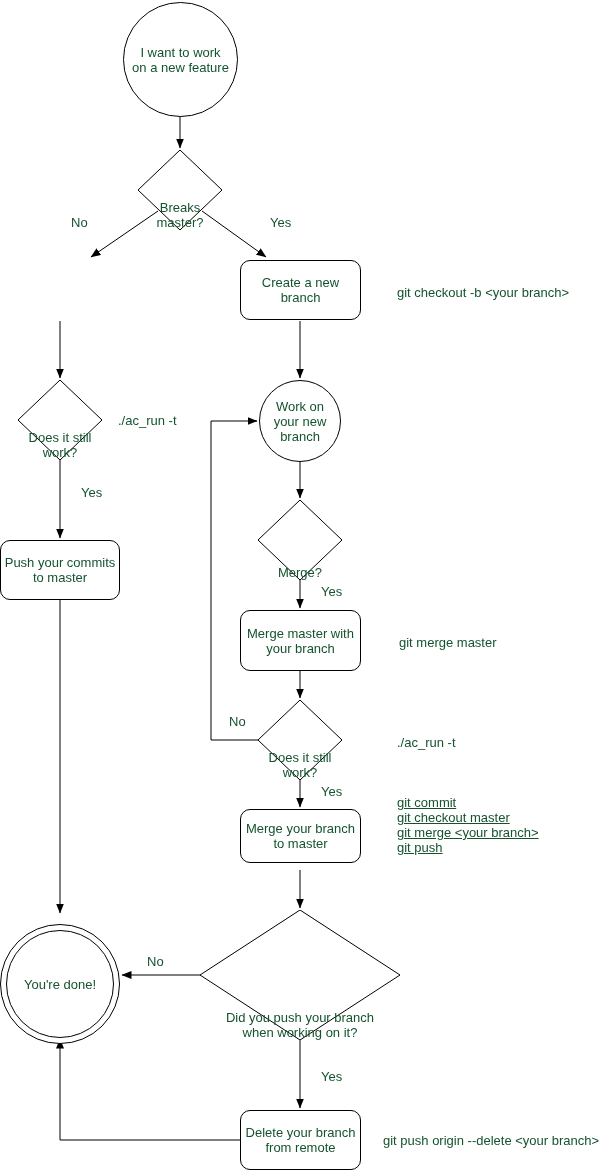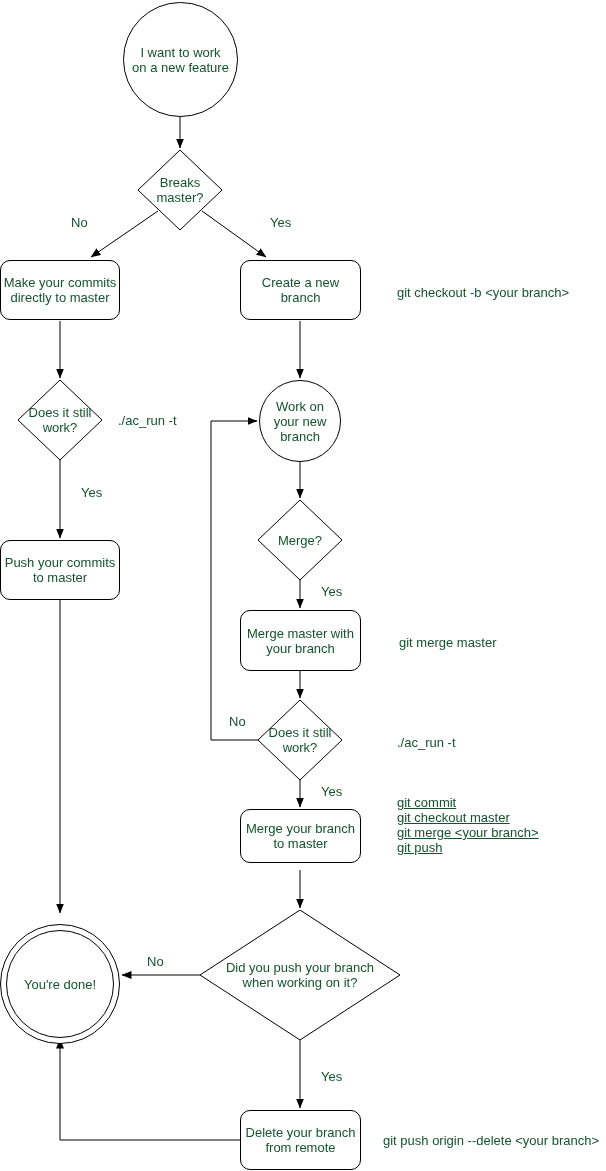--- a/index.html
+++ b/index.html
@@ -30,21 +30,21 @@
   .double-circle-inner{
     border:1px solid #000;border-radius:50%;background:#fff;
     width:106px;height:106px;
     display:flex;align-items:center;justify-content:center;
     text-align:center;font-size:13px;line-height:15px;
   }
   .diamond-node{display:block;}
   .diamond-node svg{position:absolute;left:0;top:0;}
   .diamond-label{
     position:absolute;inset:0;
-    display:flex;align-items:center;justify-content:center;
+    display:flex;align-items:flex-end;justify-content:center;
     text-align:center;font-size:13px;line-height:15px;
   }
   .edge-label{
     position:absolute;font-size:13px;line-height:15px;background:#fff;
     padding:0 1px;white-space:nowrap;
   }
   .annotation{
     position:absolute;font-size:13px;line-height:15px;
     white-space:pre-line;text-align:left;
   }
@@ -87,23 +87,20 @@
 
   <div class="node diamond-node" style="left:138px;top:150px;width:84px;height:80px;">
     <svg width="84" height="80" viewBox="0 0 84 80">
       <polygon points="42,0 84,40 42,80 0,40" fill="#fff" stroke="#000" stroke-width="1"></polygon>
     </svg>
     <div class="diamond-label">
       <span class="lbl" style="padding:0 12px;">Breaks master?</span>
     </div>
   </div>
 
-  <div class="node rect-node" style="left:0px;top:260px;width:120px;height:60px;">
-    <span class="lbl">Make your commits directly to master</span>
-  </div>
 
   <div class="node rect-node" style="left:240px;top:260px;width:121px;height:60px;">
     <span class="lbl">Create a new branch</span>
   </div>
 
   <div class="node diamond-node" style="left:18px;top:380px;width:84px;height:80px;">
     <svg width="84" height="80" viewBox="0 0 84 80">
       <polygon points="42,0 84,40 42,80 0,40" fill="#fff" stroke="#000" stroke-width="1"></polygon>
     </svg>
     <div class="diamond-label">

